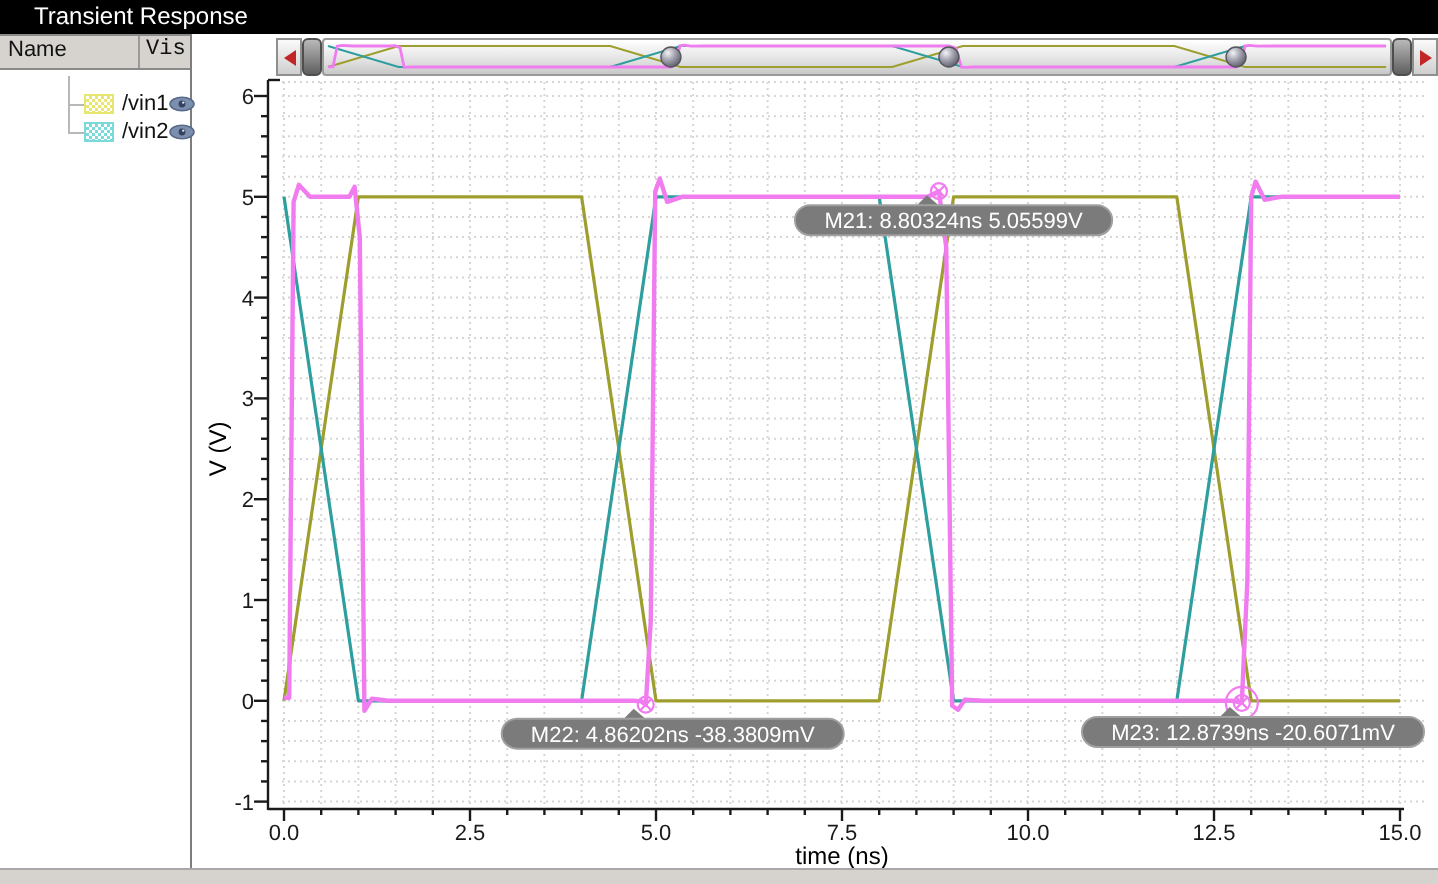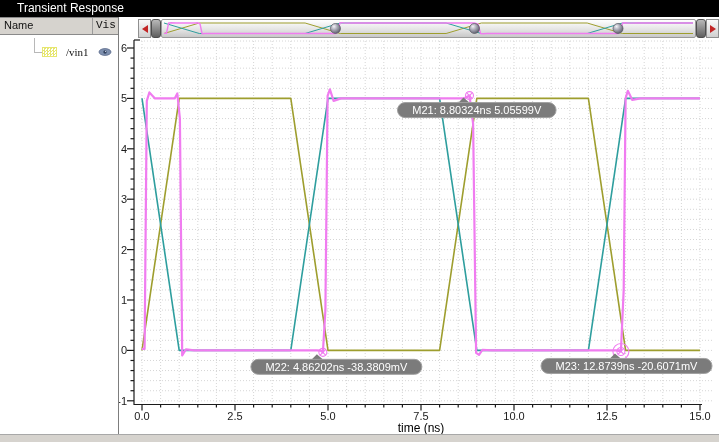--- a/index.html
+++ b/index.html
@@ -1,32 +1,32 @@
 <!DOCTYPE html>
 <html><head>
 <meta charset="utf-8">
 <style>
   html,body{margin:0;padding:0;}
   body{width:719px;height:442px;position:relative;background:#ffffff;overflow:hidden;
        font-family:"Liberation Sans",sans-serif;-webkit-font-smoothing:none;}
   .titlebar{position:absolute;left:0;top:0;width:719px;height:17px;background:#000000;
             color:#ffffff;font-size:12px;line-height:17px;padding-left:17px;box-sizing:border-box;z-index:5;}
   
-  .panel{position:absolute;left:0;top:17px;width:119px;height:417px;background:#ffffff;
+  .panel{position:absolute;left:0;top:17px;width:96px;height:417px;background:#ffffff;
          border-right:1px solid #7d7d7d;box-sizing:border-box;z-index:4;}
   .panel-header{display:flex;height:16px;background:#d6d3ce;border-top:1px solid #8a8a8a;
                 border-bottom:1px solid #8a8a8a;font-size:11px;color:#111;}
   .panel-header .col-name{flex:1;padding:1px 0 0 4px;border-right:1px solid #9a9a9a;}
   .panel-header .col-vis{width:22px;padding:1px 0 0 3px;font-family:Liberation Mono, monospace;}
   .sig-rows{position:relative;padding-top:10px;}
   .sig-row{position:relative;height:14px;display:flex;align-items:center;font-size:11px;color:#111;}
   .sig-row .stub{position:absolute;left:34px;top:-7px;width:7px;height:14px;
                  border-left:1px solid #b8b8b8;border-bottom:1px solid #b8b8b8;}
   .swatch{width:13px;height:8px;margin-left:42px;flex:none;}
-  .sig-label{margin-left:9px;flex:1;font-family:Liberation Serif, serif;}
+  .sig-label{margin-left:4px;flex:1;}
   .eye{width:14px;height:10px;margin-right:6px;flex:none;}
   
   .strip{position:absolute;left:138px;top:19px;width:581px;height:19px;display:flex;z-index:4;}
   .strip-btn{width:13px;height:19px;background:linear-gradient(#fafafa,#cfcfcf);
              border:1px solid #8f8f8f;box-sizing:border-box;display:flex;align-items:center;justify-content:center;}
   .arr{width:0;height:0;border-top:4px solid transparent;border-bottom:4px solid transparent;}
   .arr-left{border-right:6px solid #c22525;}
   .arr-right{border-left:6px solid #c22525;}
   .strip-handle{width:10px;height:19px;background:linear-gradient(#b9b9b9,#5f5f5f);
                 border:1px solid #4e4e4e;border-radius:3px;box-sizing:border-box;}
@@ -248,20 +248,30 @@
       <div class="sig-row">
         <span class="stub"></span>
         <span class="swatch" style="background: repeating-conic-gradient(rgb(230, 230, 112) 0%, rgb(230, 230, 112) 25%, rgb(255, 255, 255) 0%, rgb(255, 255, 255) 50%) 0px 0px / 3px 3px; border: 1px solid rgb(230, 230, 112);"></span>
         <span class="sig-label">/vin1</span>
         <svg class="eye" viewBox="0 0 14 10">
           <ellipse cx="7" cy="5" rx="6" ry="3.4" fill="#7d8fae" stroke="#5a6a8a" stroke-width="0.8"></ellipse>
           <circle cx="7" cy="5" r="1.7" fill="#33425f"></circle>
           <circle cx="7.6" cy="4.3" r="0.6" fill="#dfe6f2"></circle>
         </svg>
       </div>
+      <div class="sig-row">
+        <span class="stub"></span>
+        <span class="swatch" style="background: repeating-conic-gradient(rgb(122, 218, 218) 0%, rgb(122, 218, 218) 25%, rgb(255, 255, 255) 0%, rgb(255, 255, 255) 50%) 0px 0px / 3px 3px; border: 1px solid rgb(122, 218, 218);"></span>
+        <span class="sig-label">/vin2</span>
+        <svg class="eye" viewBox="0 0 14 10">
+          <ellipse cx="7" cy="5" rx="6" ry="3.4" fill="#7d8fae" stroke="#5a6a8a" stroke-width="0.8"></ellipse>
+          <circle cx="7" cy="5" r="1.7" fill="#33425f"></circle>
+          <circle cx="7.6" cy="4.3" r="0.6" fill="#dfe6f2"></circle>
+        </svg>
+      </div>
     </div>
 </div>
 
 <div class="strip">
   <div class="strip-btn">
     <div class="arr arr-left"></div>
   </div>
   <div class="strip-handle"></div>
   <div class="strip-groove" id="strip-groove">
       <svg width="533" height="17">

